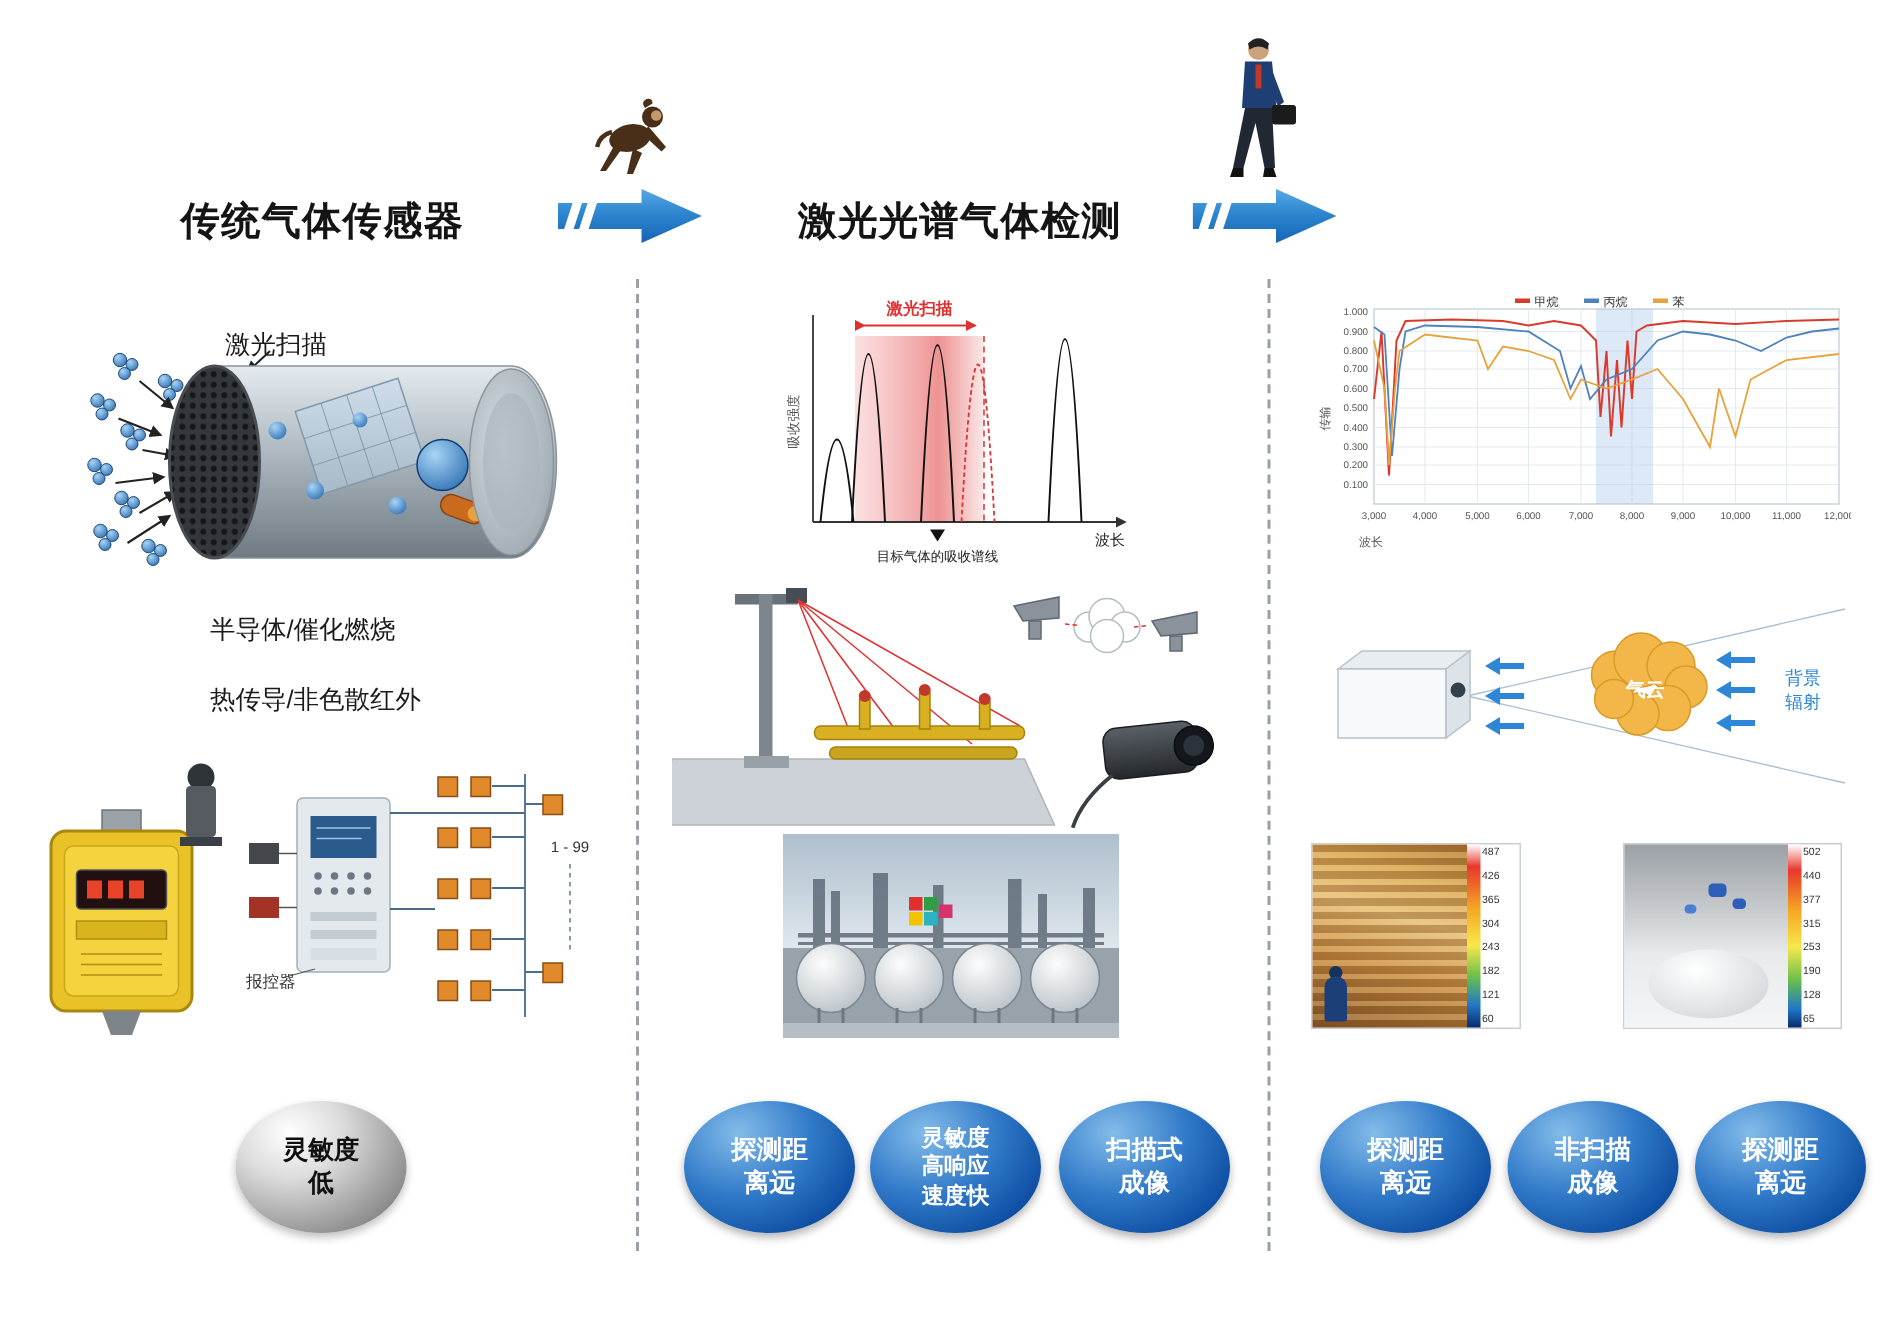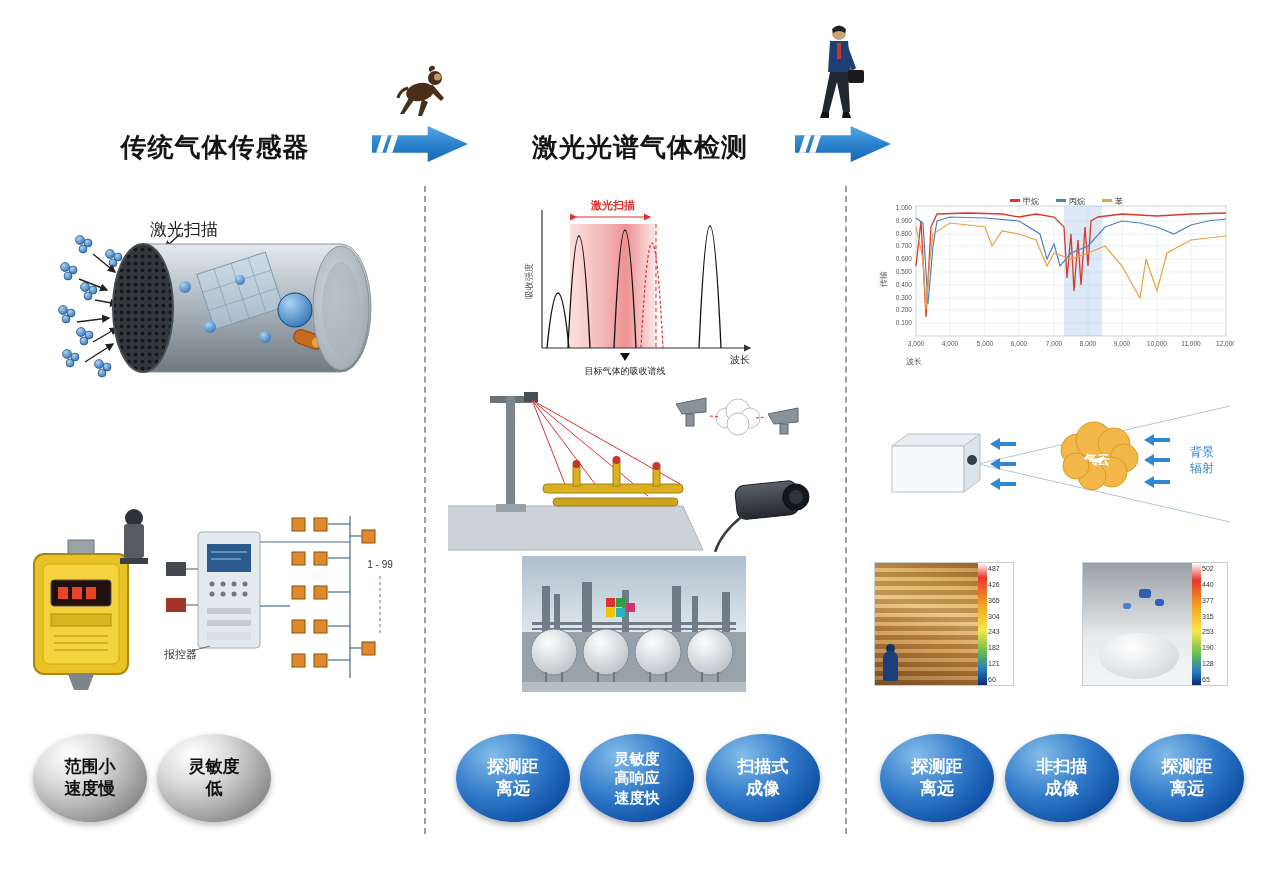--- a/index.html
+++ b/index.html
@@ -218,20 +218,24 @@
       <g transform="rotate(20 252 108)">
         <rect x="238" y="100" width="30" height="14" rx="7" fill="#c96a1e" stroke="#8a4512"></rect>
         <circle cx="262" cy="107" r="5" fill="#e8a23c"></circle>
       </g>
       <ellipse cx="286" cy="76" rx="28" ry="62" fill="url(#capGrad)" stroke="#8b949b"></ellipse>
       <ellipse cx="286" cy="76" rx="19" ry="46" fill="#aab4bc" opacity="0.65"></ellipse>
       <ellipse cx="88" cy="76" rx="30" ry="64" fill="url(#meshPat)" stroke="#4a4e52" stroke-width="2"></ellipse>
     </g>
   </svg>
 
+  <div class="abs cn-label" id="tech-text">
+    <span>半导体/催化燃烧</span><br>
+    <span>热传导/非色散红外</span>
+  </div>
 
   <svg class="abs" style="left:28px;top:506px" width="385" height="190" viewBox="0 0 385 190">
 
     <g transform="translate(6,34)">
       <rect x="34" y="0" width="26" height="16" fill="#9aa1a7" stroke="#6d747a"></rect>
       <rect x="0" y="14" width="94" height="120" rx="10" fill="#e9c227" stroke="#a8880e" stroke-width="2"></rect>
       <rect x="9" y="24" width="76" height="100" rx="6" fill="#f4d33e" stroke="#c7a81a"></rect>
       <rect x="17" y="40" width="60" height="26" rx="3" fill="#220f0f" stroke="#555"></rect>
       <rect x="24" y="47" width="10" height="12" fill="#e8442a"></rect>
       <rect x="38" y="47" width="10" height="12" fill="#e8442a"></rect>
@@ -300,24 +304,20 @@
       <rect x="286" y="114" width="13" height="13"></rect>
         <rect x="264" y="114" width="13" height="13"></rect>
       <rect x="286" y="148" width="13" height="13"></rect>
         <rect x="264" y="148" width="13" height="13"></rect>
       <rect x="334" y="24" width="13" height="13"></rect>
       <rect x="334" y="136" width="13" height="13"></rect>
     </g>
     <text x="352" y="62" font-size="10" fill="#333" text-anchor="middle">1 - 99</text>
   </svg>
 
-  <div class="badge gray" style="left:33px;top:734px">
-    <span>范围小
-速度慢</span>
-  </div>
   <div class="badge gray" style="left:157px;top:734px">
     <span>灵敏度
 低</span>
   </div>
 
   <svg class="abs" style="left:522px;top:196px" width="248" height="188" viewBox="0 0 248 188">
     <defs>
       <linearGradient id="bandGrad" x1="0" y1="0" x2="1" y2="0">
         <stop offset="0" stop-color="rgba(240,128,128,0.25)"></stop>
         <stop offset="0.65" stop-color="rgba(226,74,74,0.6)"></stop>

